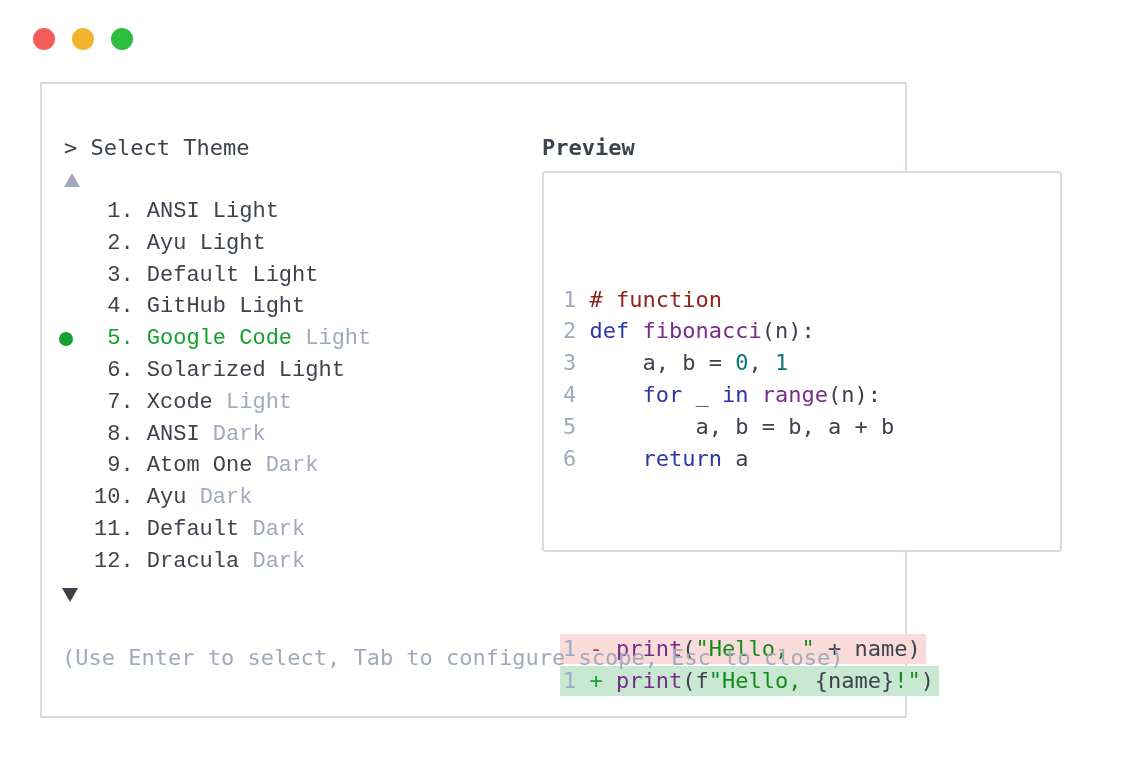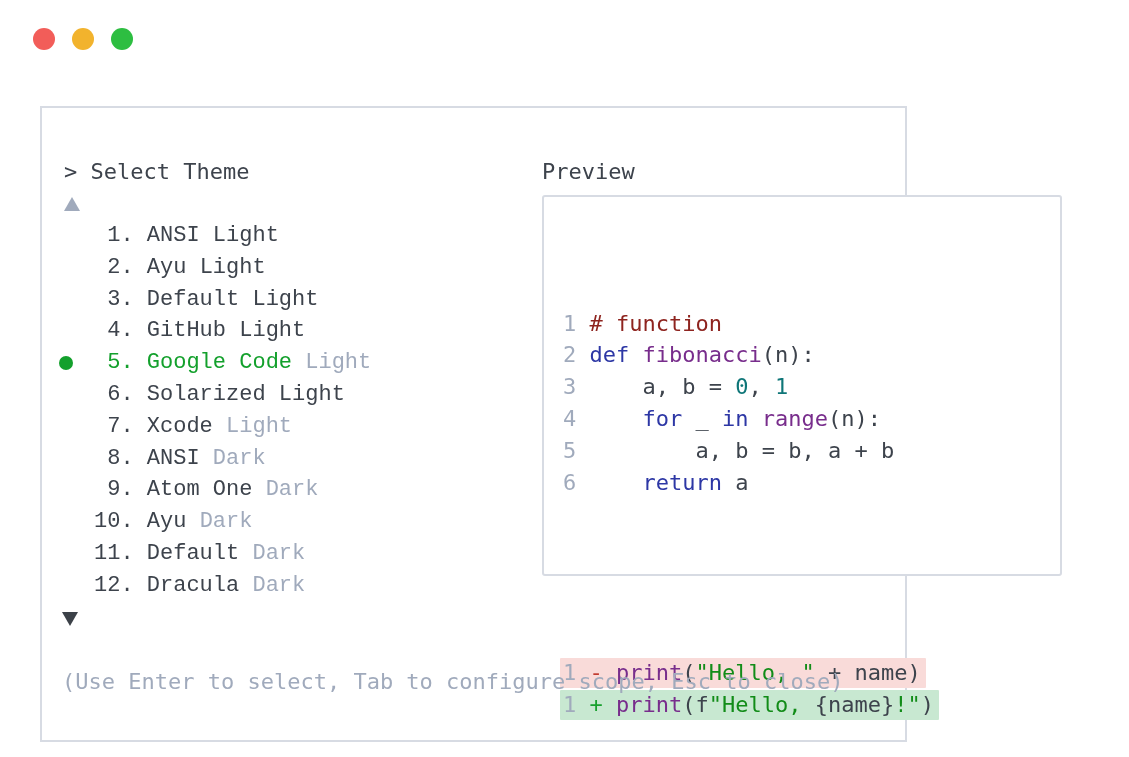--- a/index.html
+++ b/index.html
@@ -35,26 +35,25 @@
   .t-red    { left: 33px;  background: var(--traffic_red); }
   .t-yellow { left: 72px;  background: var(--traffic_yellow); }
   .t-green  { left: 111px; background: var(--traffic_green); }
 
   .panel {
     position: absolute; left: 40px; top: 82px;
     width: 867px; height: 636px;
     border: 2px solid var(--border);
     border-radius: 0;
     background: #ffffff;
-    margin-top: 24px;
   }
   .mono { font-size: 22px; line-height: 31.8px; white-space: pre; }
 
   .title { position: absolute; left: 22px; top: 48px; }
-  .preview-label { position: absolute; left: 500px; top: 48px; }
+  .preview-label { position: absolute; left: 500px; top: 48px; font-weight: bold; }
 
   .tri { position: absolute; width: 0; height: 0;
          border-left: 8px solid transparent; border-right: 8px solid transparent; }
   .tri-up   { left: 22px; top: 89px;  border-bottom: 14px solid var(--muted); }
   .tri-down { left: 20px; top: 504px; border-top: 14px solid var(--scroll_active); }
 
   .theme-list { position: absolute; left: 52px; top: 112px; font-family: Liberation Mono, monospace; }
   .row { position: relative; }
   .row .variant { color: var(--text); }
   .row.variant-muted .variant { color: var(--muted); }

